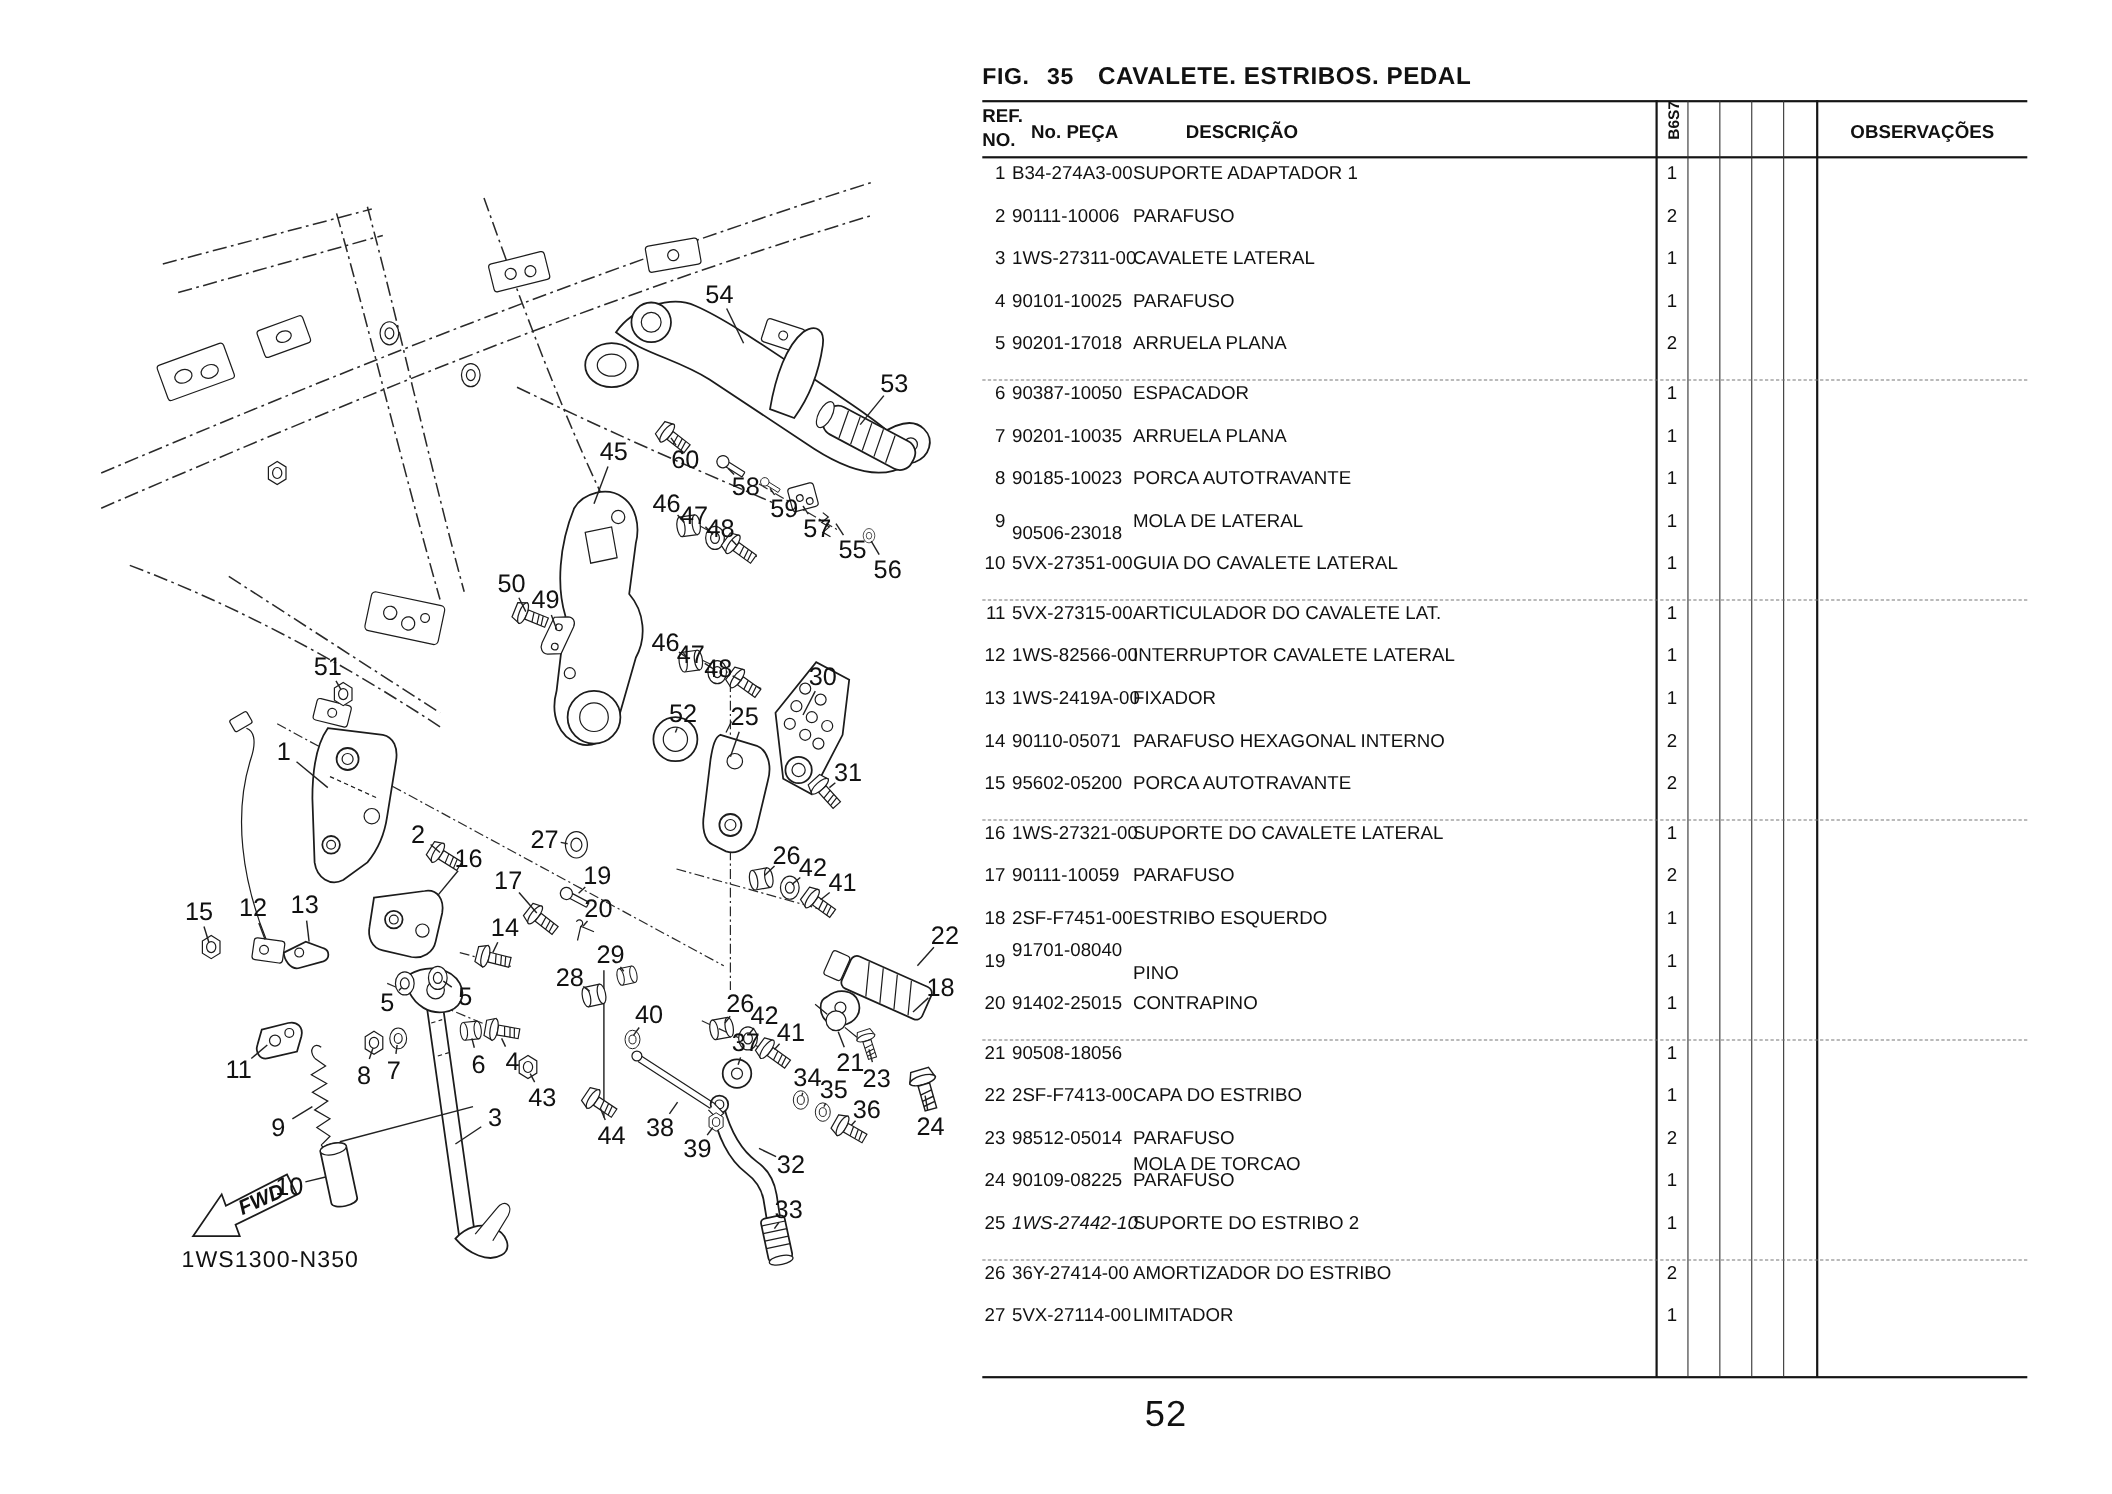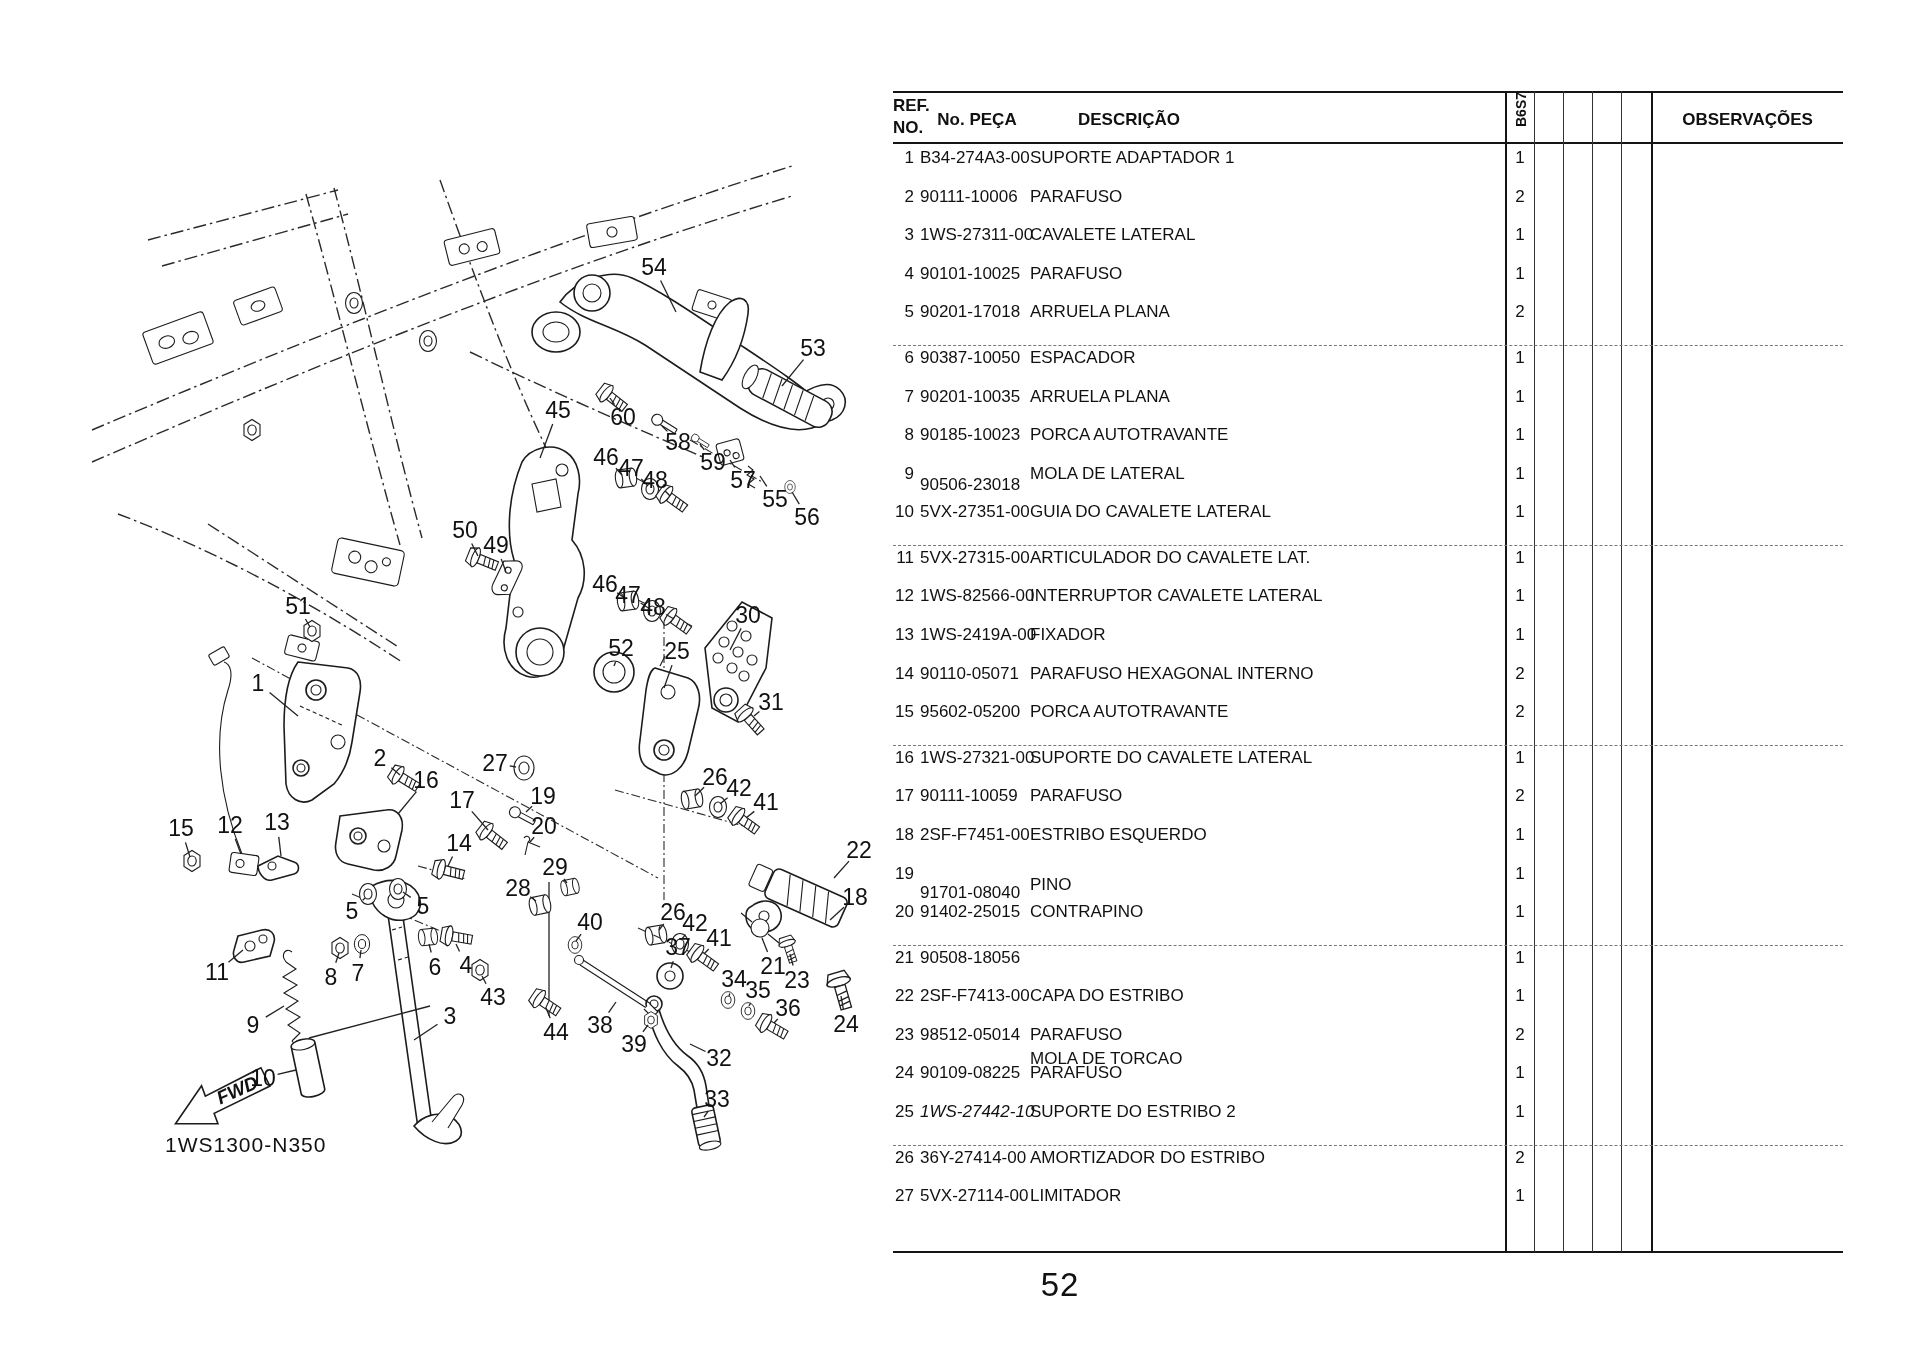--- a/index.html
+++ b/index.html
@@ -479,20 +479,23 @@
         <text x="634" y="1052" text-anchor="middle" class="callout">39</text>
         <line x1="277.5777515853306" y1="1074.4659996156774" x2="296" y2="1070" class="ln"></line>
         <text x="263" y="1086" text-anchor="middle" class="callout">10</text>
         <line x1="705.4917254545313" y1="1051.4787640125323" x2="690" y2="1044" class="ln"></line>
         <text x="719" y="1066" text-anchor="middle" class="callout">32</text>
         <line x1="708.2176416923346" y1="1111.1601884259983" x2="704" y2="1117" class="ln"></line>
         <text x="717" y="1107" text-anchor="middle" class="callout">33</text>
       </g>
   </svg>
 
+  <div id="title" class="abs">
+    <span>FIG.</span><span class="num">35</span><span class="txt">CAVALETE. ESTRIBOS. PEDAL</span>
+  </div>
 
   <div class="hline" style="top:91px"></div>
   <div class="hline" style="top:142px;border-top-width:2px"></div>
   <div class="hline" style="top:1251px"></div>
 
   <div class="hdr" style="left:893px;top:96px">REF.</div>
   <div class="hdr" style="left:893px;top:118px">NO.</div>
   <div class="hdr center" style="left:912px;top:110px;width:130px">No. PEÇA</div>
   <div class="hdr center" style="left:1029px;top:110px;width:200px">DESCRIÇÃO</div>
   <div id="hdr-model" class="abs">B6S7</div>
@@ -575,21 +578,21 @@
       <div class="cell qty" style="top: 747.85px;">1</div>
       <div class="cell ref" style="top: 786.4px;">17</div>
       <div class="cell part" style="top: 786.4px;">90111-10059</div>
       <div class="cell desc" style="top: 786.4px;">PARAFUSO</div>
       <div class="cell qty" style="top: 786.4px;">2</div>
       <div class="cell ref" style="top: 824.95px;">18</div>
       <div class="cell part" style="top: 824.95px;">2SF-F7451-00</div>
       <div class="cell desc" style="top: 824.95px;">ESTRIBO ESQUERDO</div>
       <div class="cell qty" style="top: 824.95px;">1</div>
       <div class="cell ref" style="top: 863.5px;">19</div>
-      <div class="cell part" style="top: 883px;">91701-08040</div>
+      <div class="cell part" style="top: 854px;">91701-08040</div>
       <div class="cell desc" style="top: 875px;">PINO</div>
       <div class="cell qty" style="top: 863.5px;">1</div>
       <div class="cell ref" style="top: 902.05px;">20</div>
       <div class="cell part" style="top: 902.05px;">91402-25015</div>
       <div class="cell desc" style="top: 902.05px;">CONTRAPINO</div>
       <div class="cell qty" style="top: 902.05px;">1</div>
       <div class="dashed" style="top: 945.05px;"></div>
       <div class="cell ref" style="top: 947.8px;">21</div>
       <div class="cell part" style="top: 947.8px;">90508-18056</div>
       <div class="cell desc" style="top: 1001px; margin-top: 48px;">MOLA DE TORCAO</div>

